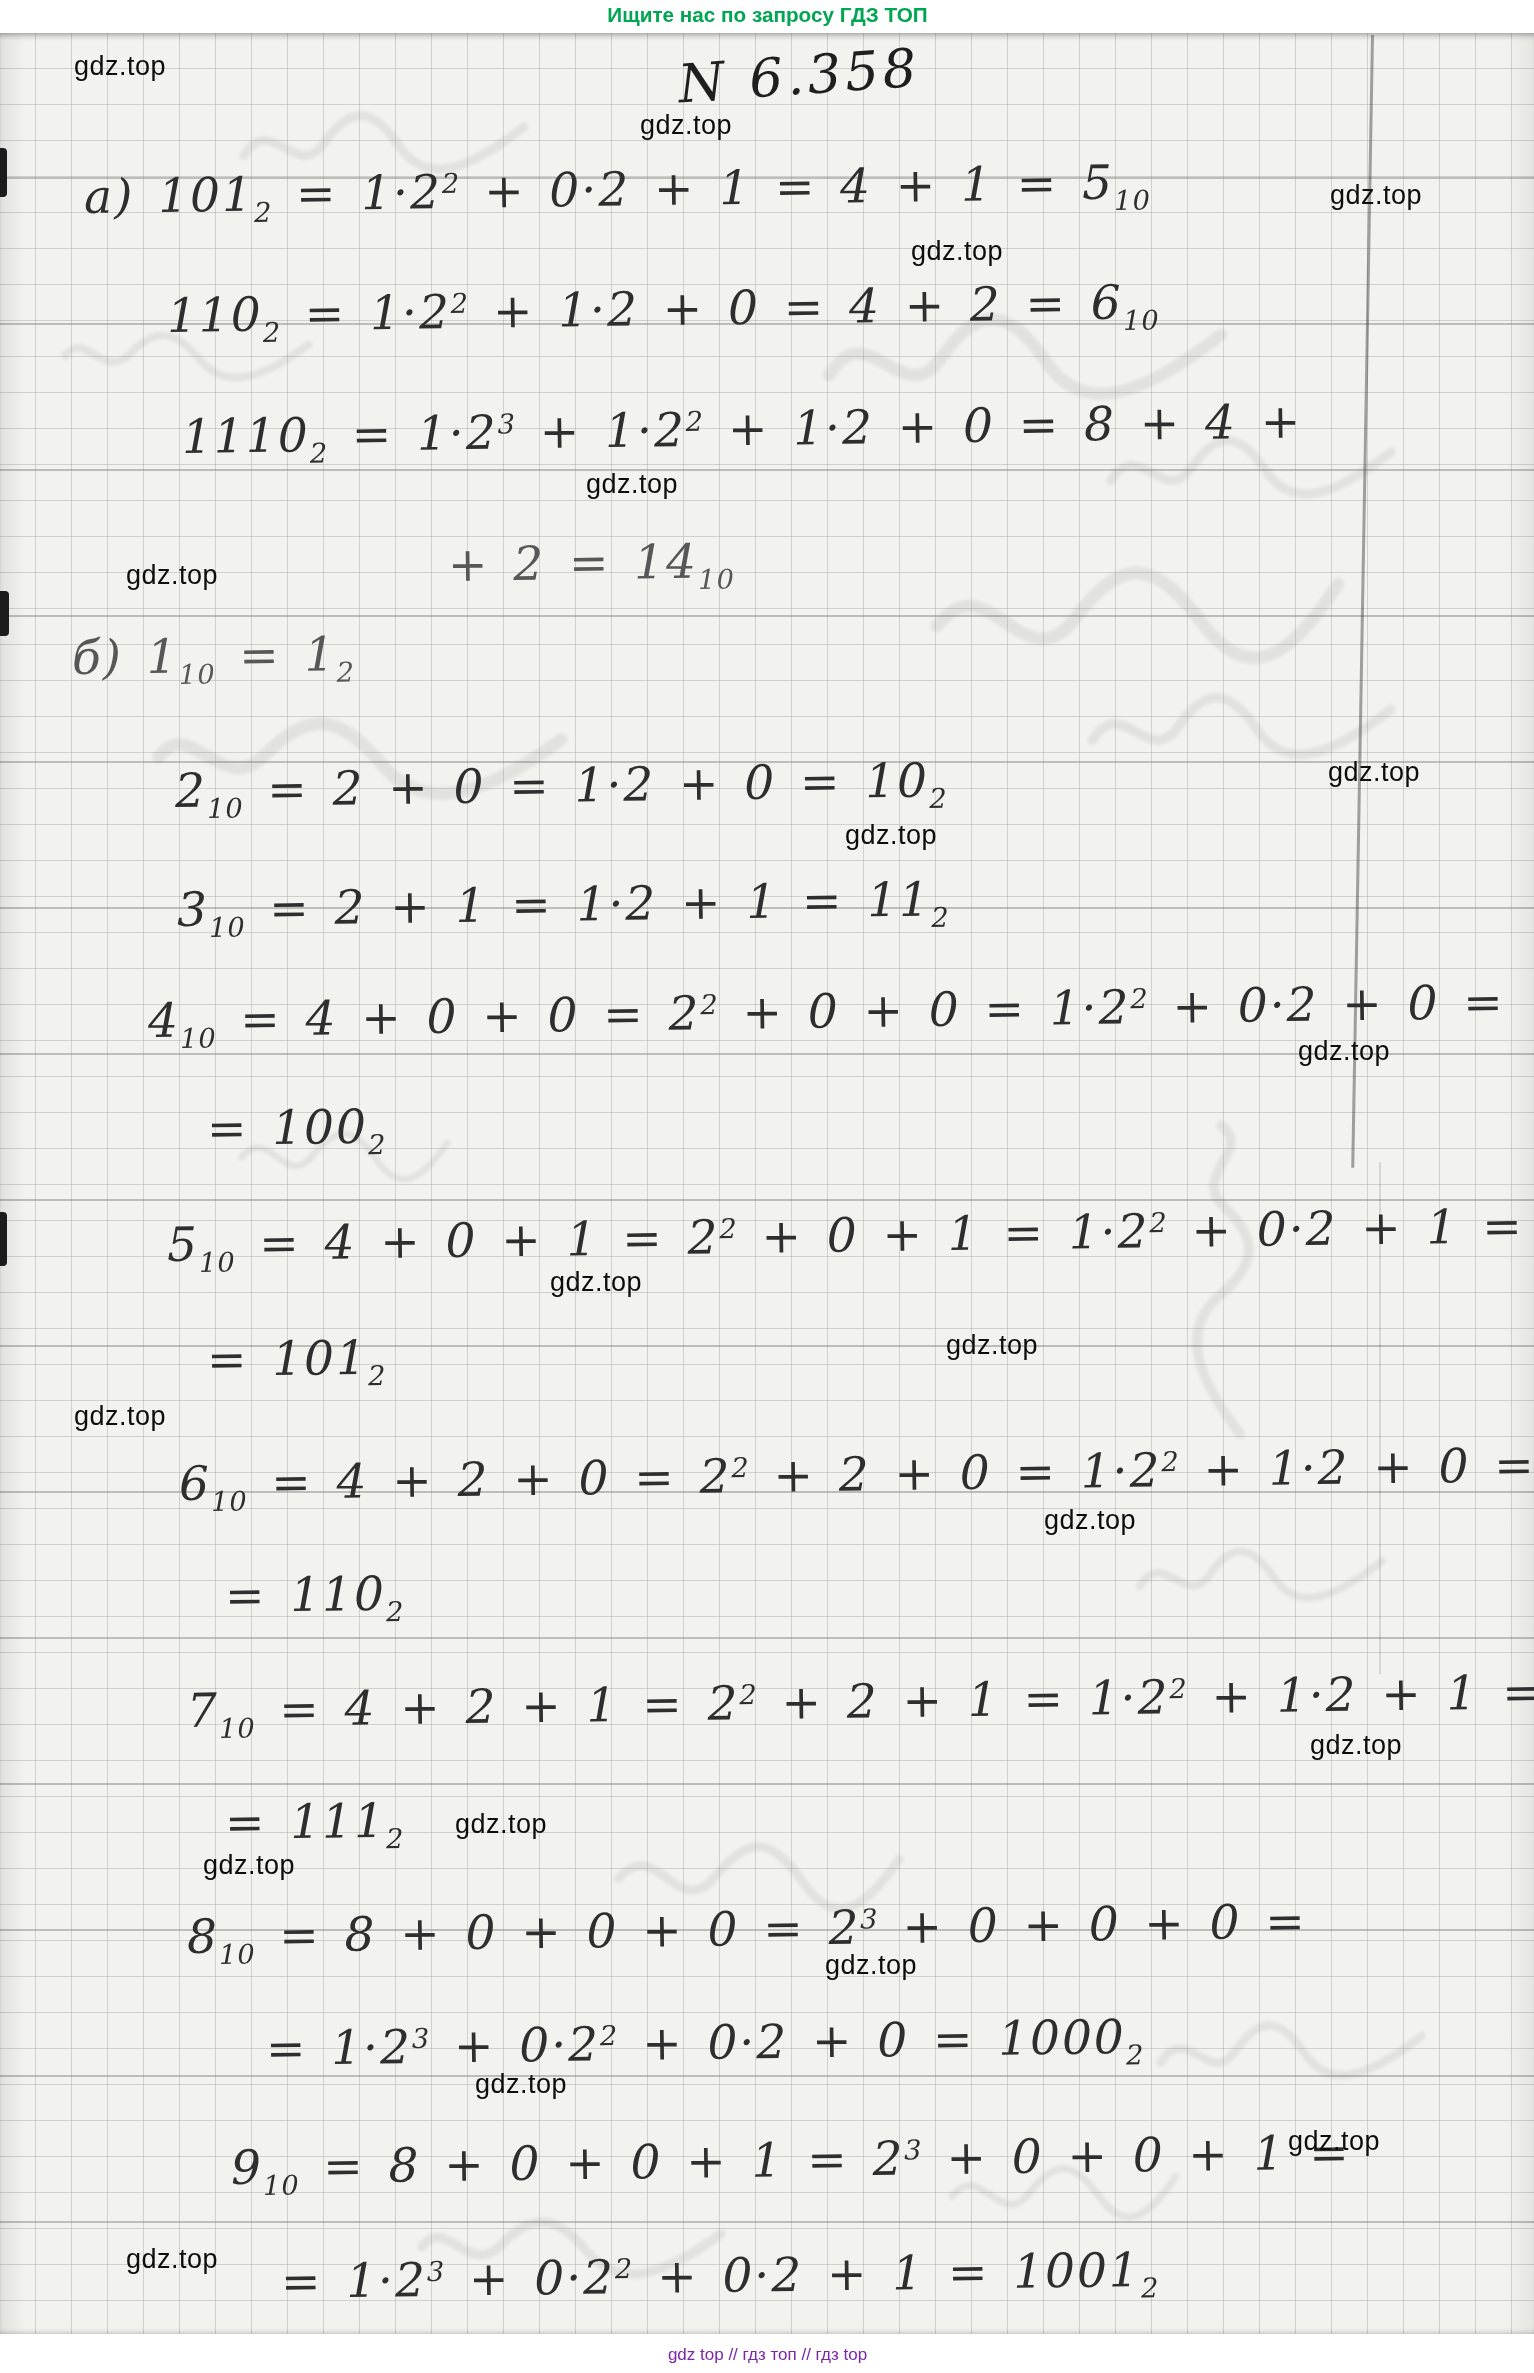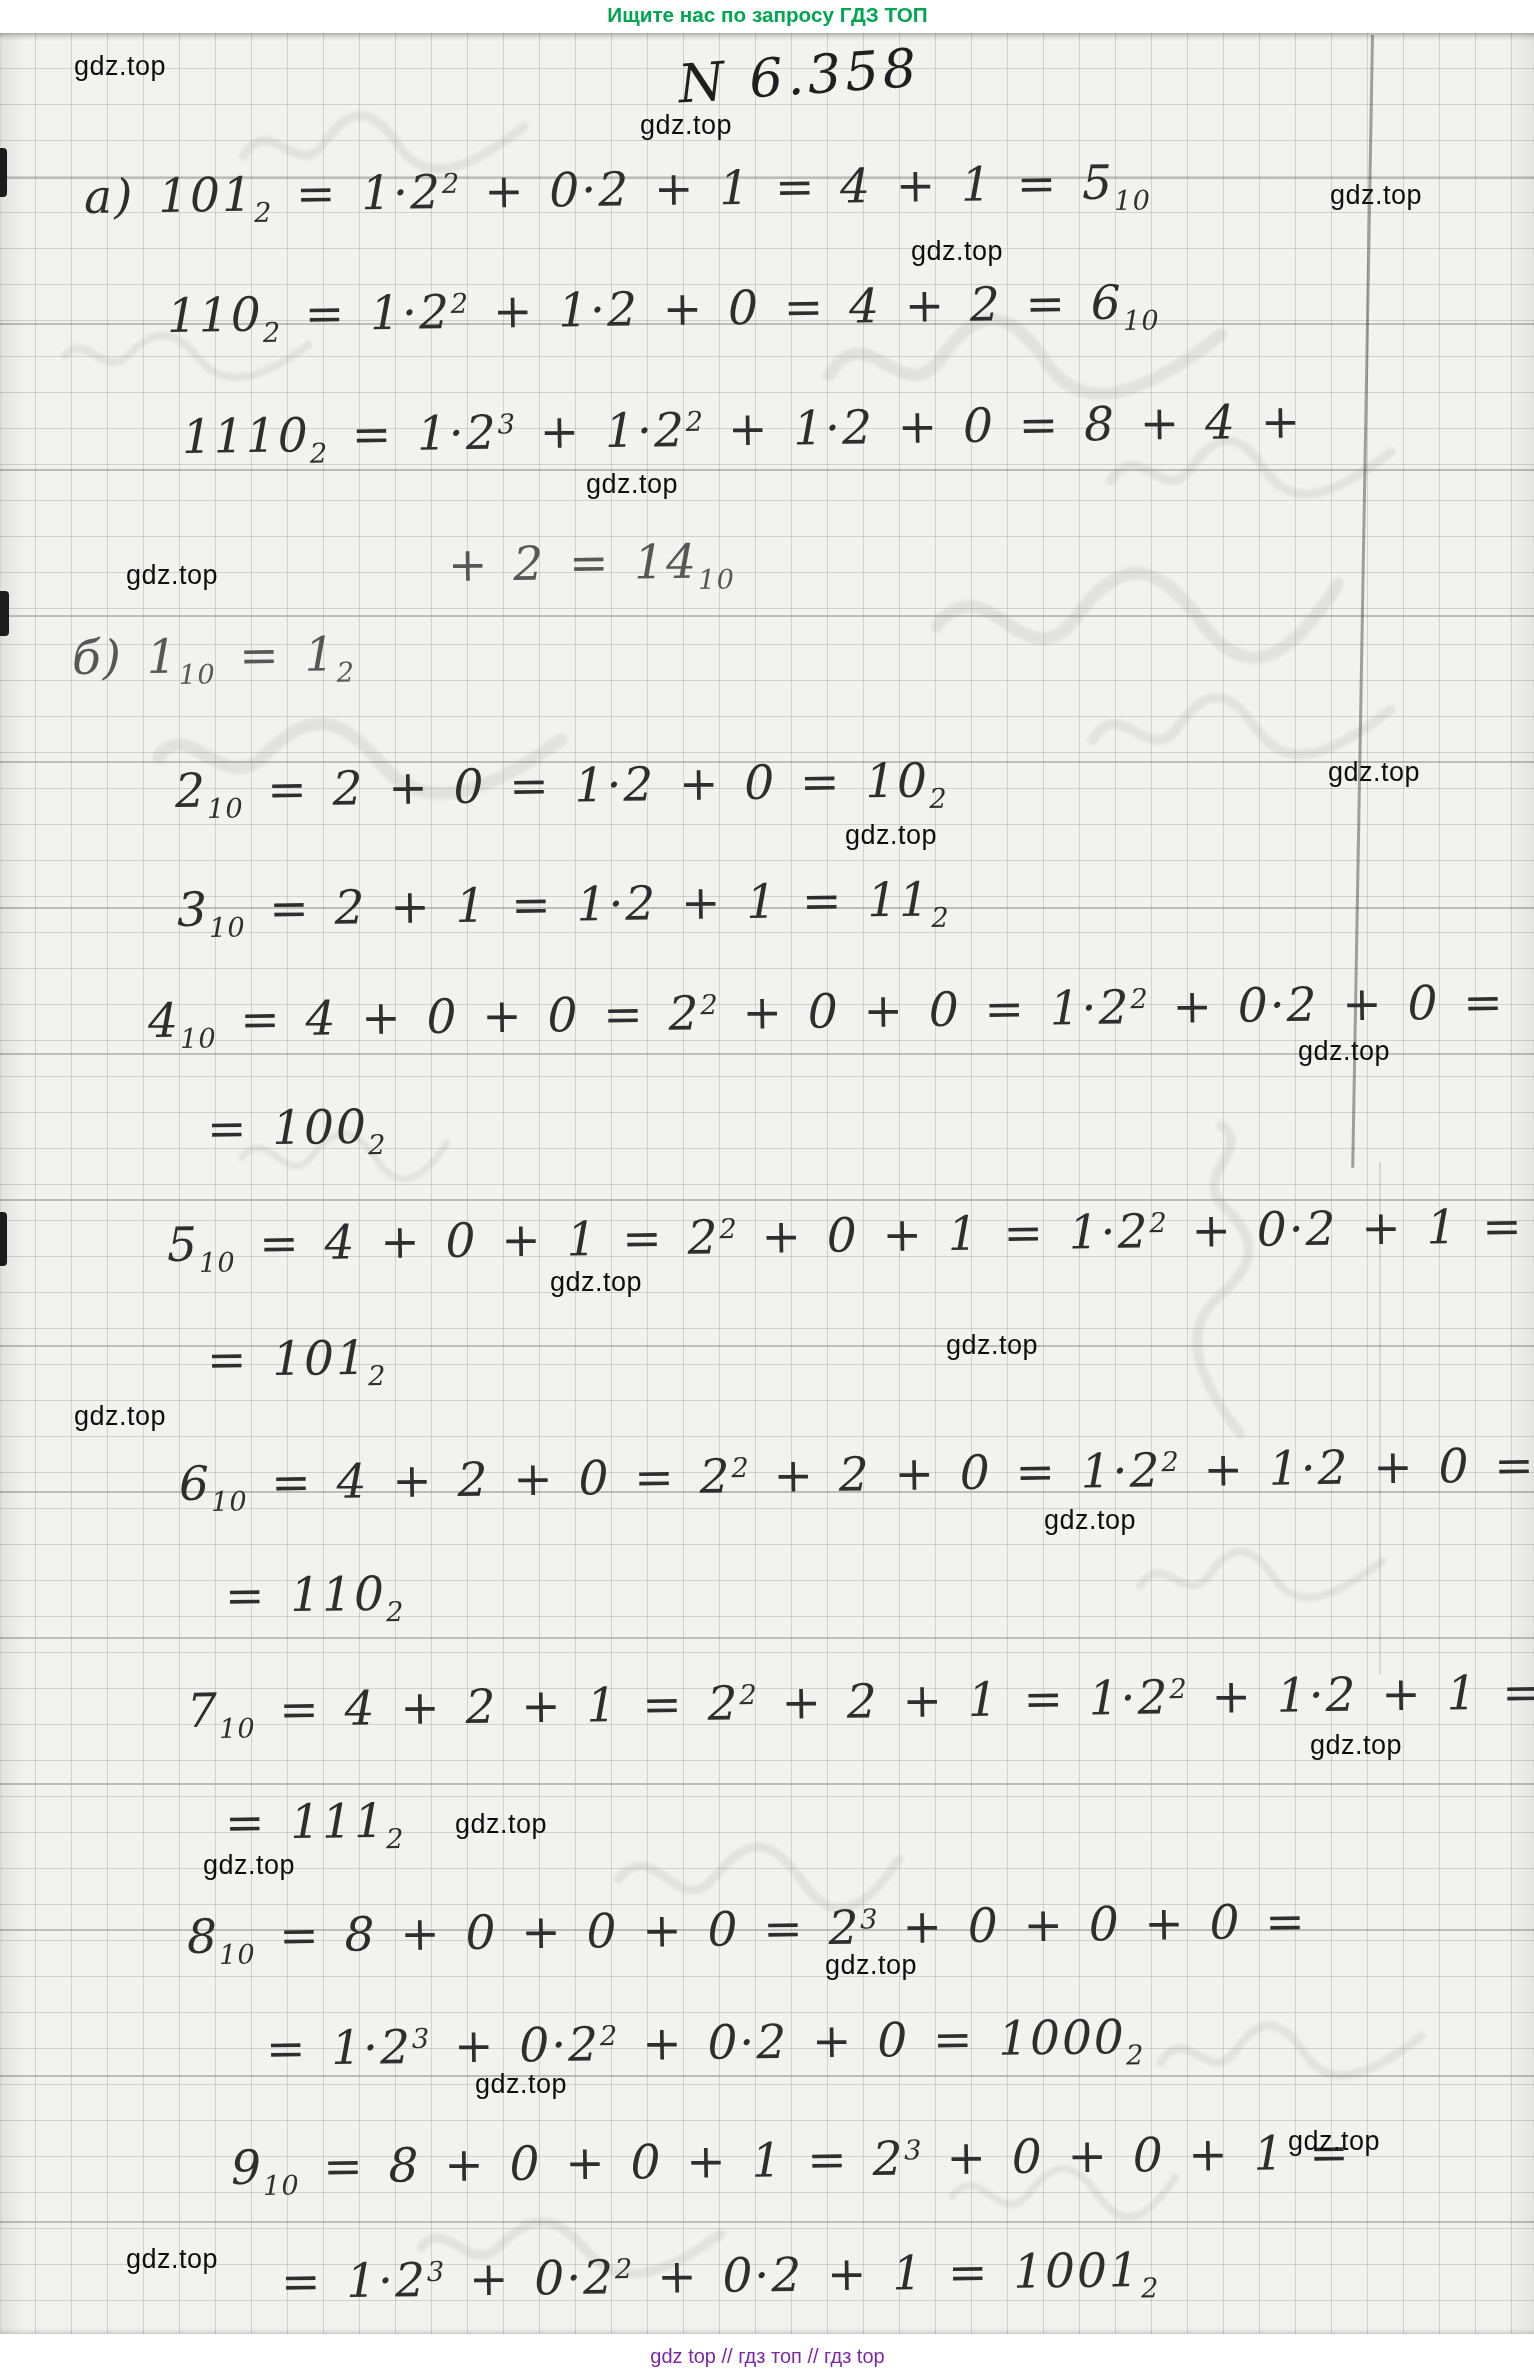--- a/index.html
+++ b/index.html
@@ -23,21 +23,21 @@
   .math sup{font-size:.58em;vertical-align:.55em;letter-spacing:1px;}
   .pencil{color:#575757;}
   .title{position:absolute;left:678px;top:45px;font-family:"DejaVu Serif","Liberation Serif",serif;
          font-style:italic;font-size:53px;color:#1f1f1f;letter-spacing:3.9px;transform:rotate(-4deg);}
   
   .wm{position:absolute;font-family:"Liberation Sans",sans-serif;font-size:27px;font-weight:500;
       color:#0d0d0d;letter-spacing:0.5px;}
   .promo{position:absolute;top:3px;left:50%;transform:translateX(-50%);
          font-family:"Liberation Sans",sans-serif;font-size:20.7px;font-weight:600;color:#00a651;}
   .footer{position:absolute;top:2345px;left:0;width:100%;text-align:center;
-          font-family:"Liberation Sans",sans-serif;font-size:20px;color:#7d26a8;}
+          font-family:"Liberation Sans",sans-serif;font-size:17px;color:#7d26a8;}
   
   .ghost{position:absolute;opacity:.12;filter:blur(1.5px);}
   .ghost path{stroke:#6f736d;stroke-width:6;fill:none;stroke-linecap:round;}
   .fold{position:absolute;left:1371px;top:35px;width:3px;height:1133px;background:rgba(55,55,55,.45);
         transform:rotate(1deg);transform-origin:top center;}
   .fold2{position:absolute;left:1379px;top:1162px;width:2px;height:512px;background:rgba(55,55,55,.15);}
   .edge-mark{position:absolute;left:0;background:#1c1c1c;border-radius:0 3.9px 3.9px 0;}
 </style>
 </head>
 <body>

